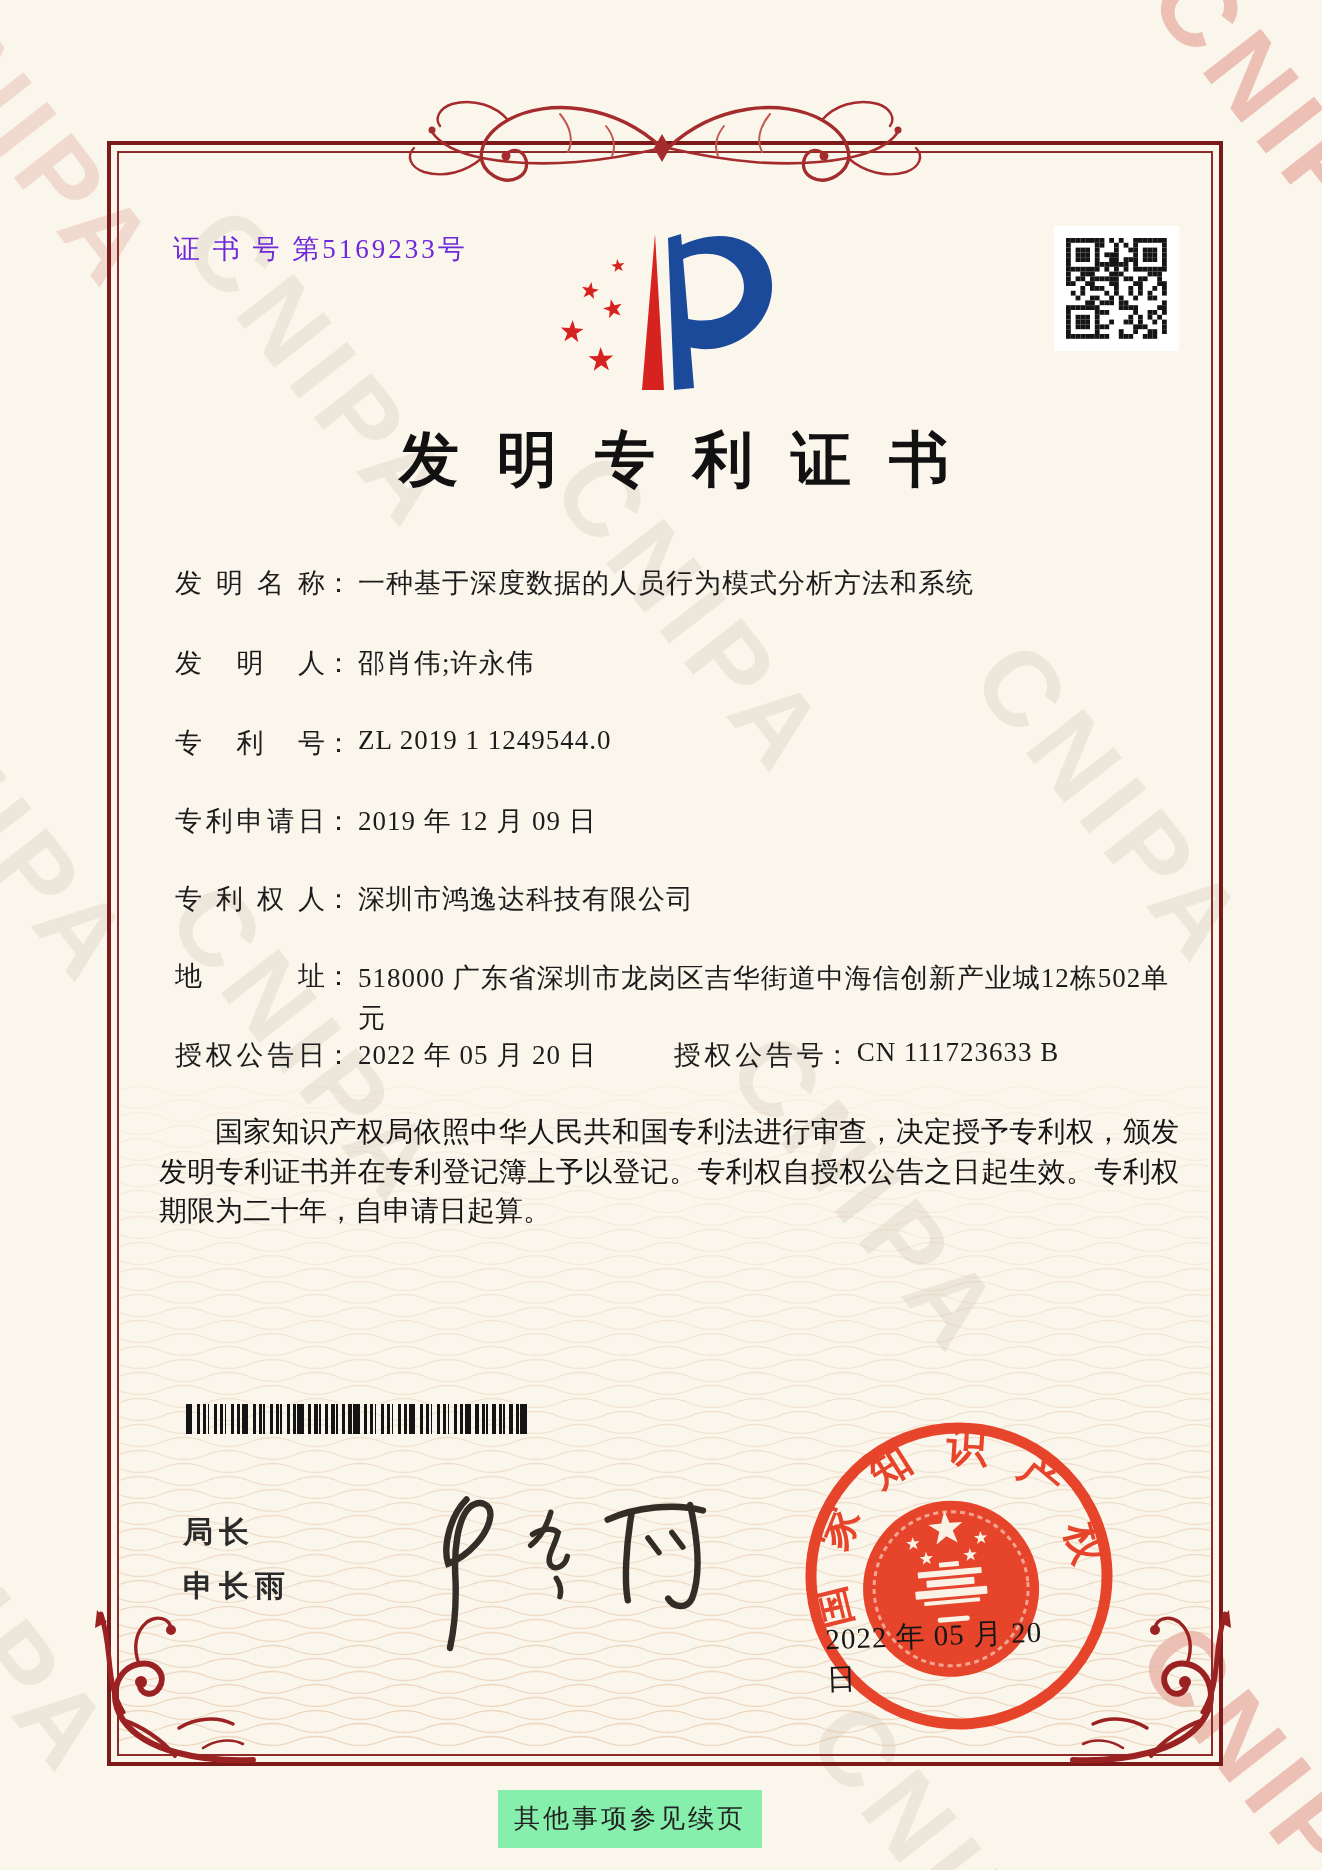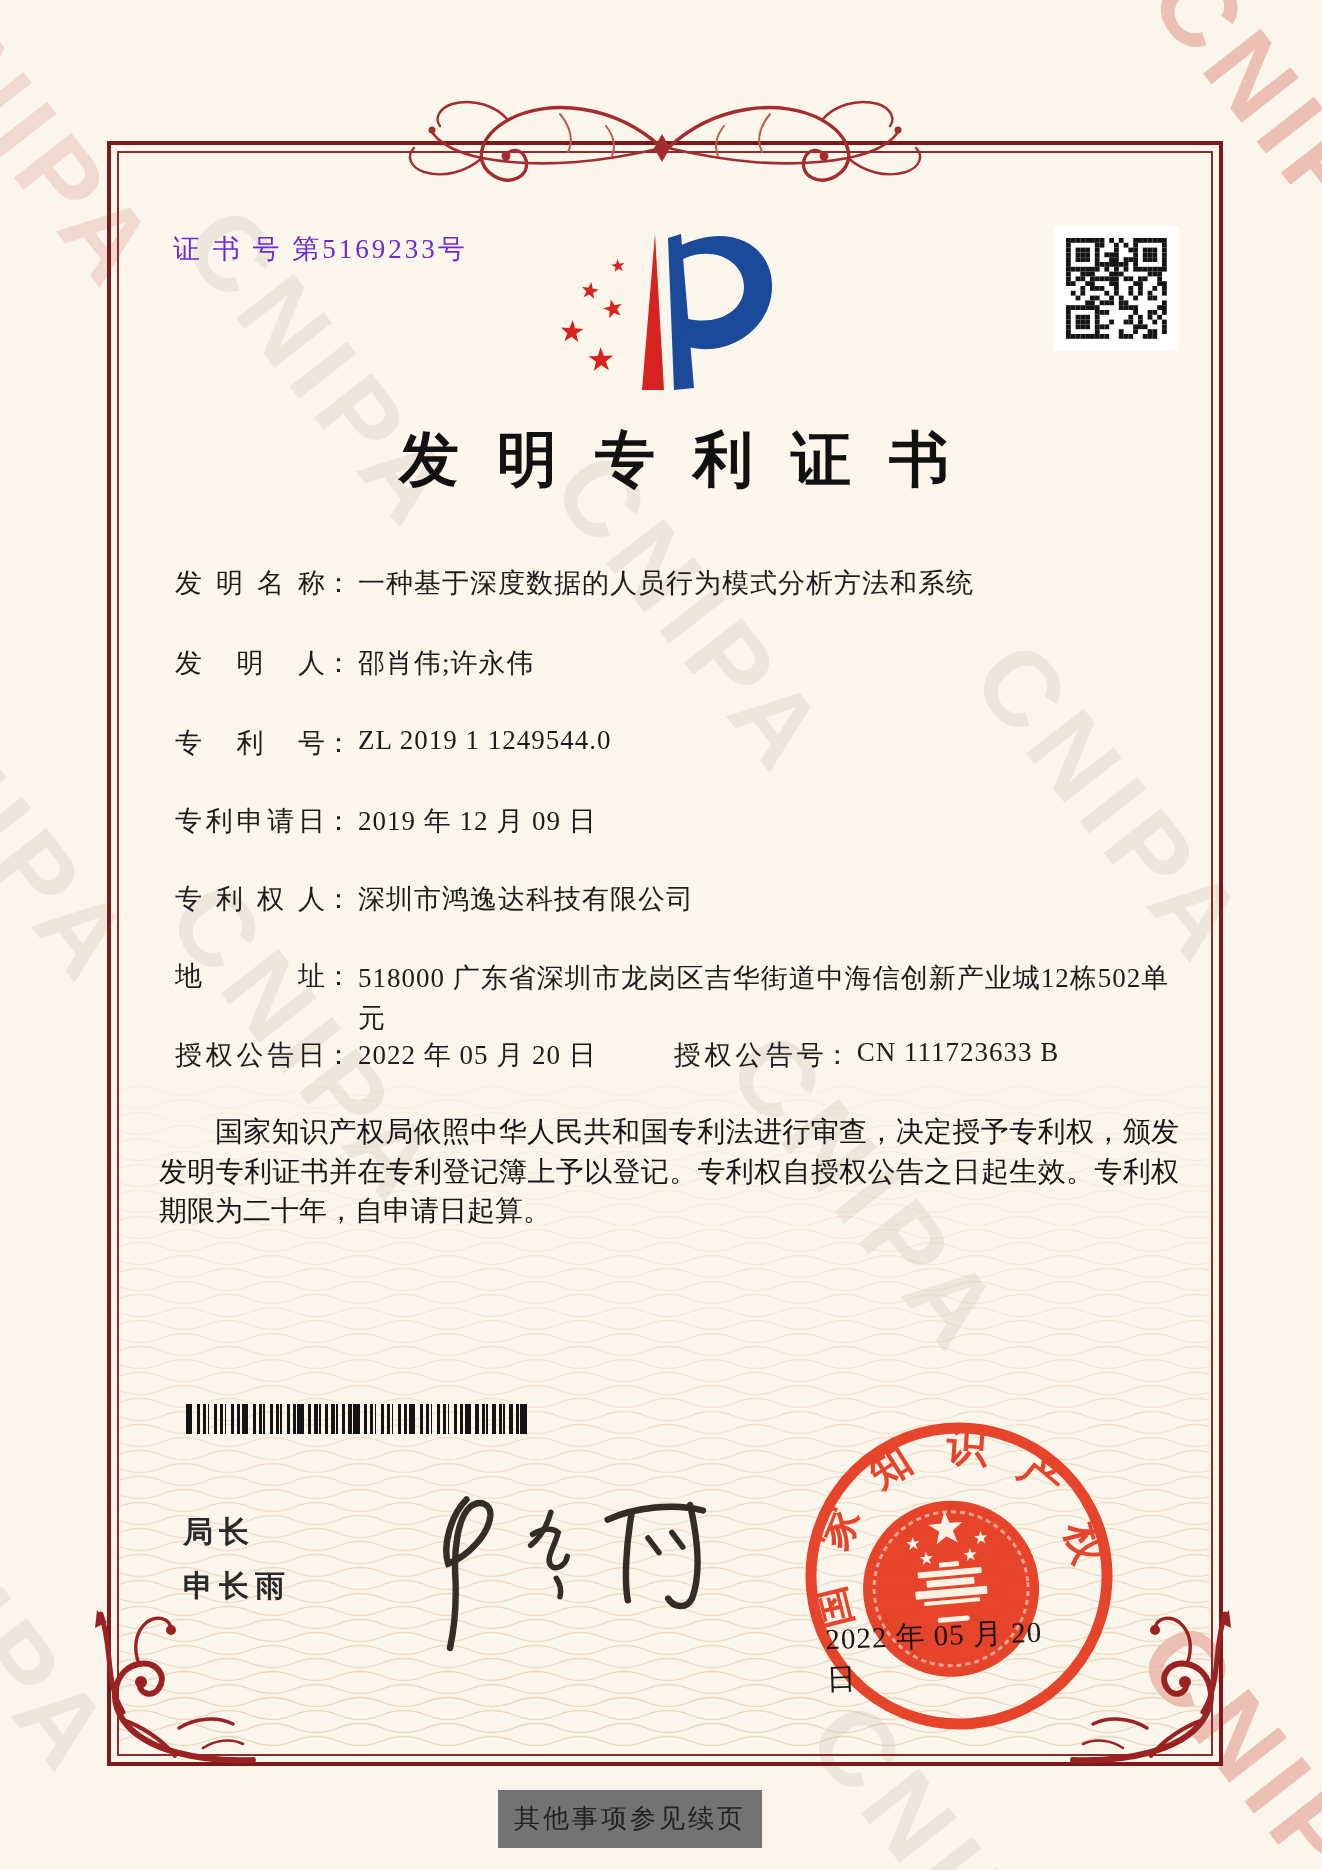--- a/index.html
+++ b/index.html
@@ -36,21 +36,21 @@
   .barcode{left:186px;top:1404px;width:348px;height:30px;font-size:0;}
   .barcode i{display:inline-block;height:30px;background:#141414;}
   
   .signer{left:183px;font-family:Liberation Sans, sans-serif;
           font-weight:600;font-size:30px;letter-spacing:6px;color:#2a2a2a;}
   
   .seal-date{left:826px;top:1616px;width:240px;font-size:29px;letter-spacing:1px;color:#161616;
              transform:rotate(-2deg);z-index:6;}
   
   .page-num{left:80px;top:1706px;width:1120px;text-align:center;font-size:26px;letter-spacing:4px;color:#333;}
-  .cont-note{left:498px;top:1790px;width:264px;height:58px;line-height:58px;background:#737373;
+  .cont-note{left:498px;top:1790px;width:264px;height:58px;line-height:58px;background:#86efac;
              text-align:center;font-size:26px;letter-spacing:3px;color:#222;}
   svg{position:absolute;pointer-events:none;}
 </style>
 </head>
 <body>
 
 <div id="page">
 
   <div class="wm pink" style="left:-45px;top:-55px;">CNIPA</div>
   <div class="wm red" style="left:1222px;top:-60px;">CNIPA</div>

